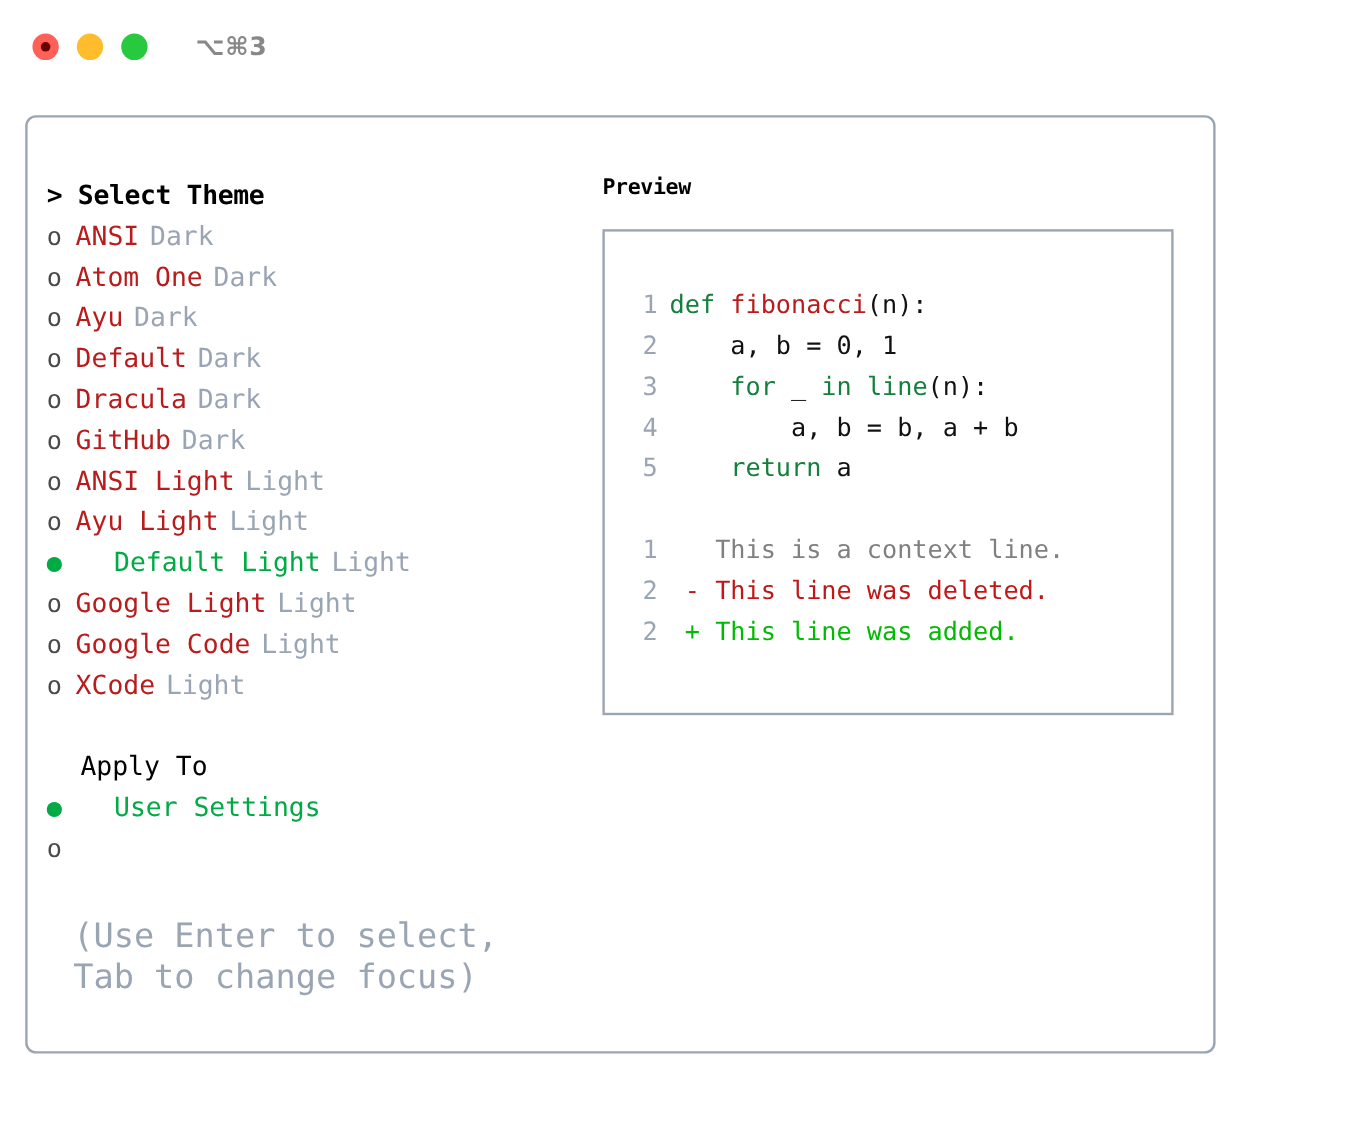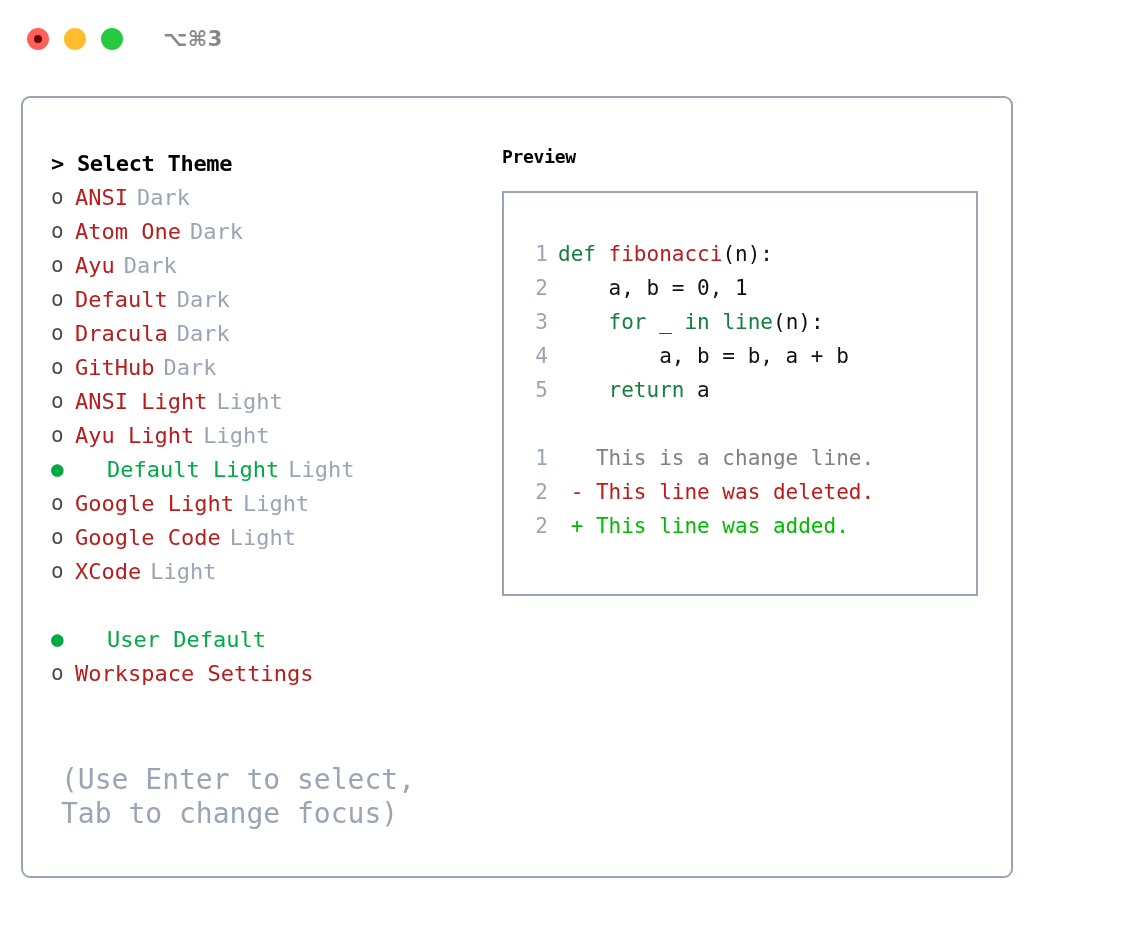--- a/index.html
+++ b/index.html
@@ -71,21 +71,21 @@
 
   .card-inner {
     position: relative;
     width: 100%;
     height: 100%;
   }
 
   
   .left-col {
     position: absolute;
-    left: 28px;
+    left: 16px;
     top: 48px;
     width: 430px;
   }
 
   .row {
     height: 34px;
     display: flex;
     align-items: center;
     font-size: 22px;
     white-space: pre;
@@ -208,41 +208,42 @@
           <div class="row"><span class="marker">o</span><span class="theme-name">ANSI Light</span><span class="theme-tag">Light</span></div>
           <div class="row"><span class="marker">o</span><span class="theme-name">Ayu Light</span><span class="theme-tag">Light</span></div>
           <div class="row"><span class="marker selected">●</span><span class="theme-name selected">Default Light</span><span class="theme-tag">Light</span></div>
           <div class="row"><span class="marker">o</span><span class="theme-name">Google Light</span><span class="theme-tag">Light</span></div>
           <div class="row"><span class="marker">o</span><span class="theme-name">Google Code</span><span class="theme-tag">Light</span></div>
           <div class="row"><span class="marker">o</span><span class="theme-name">XCode</span><span class="theme-tag">Light</span></div>
         </div>
 
       <div class="spacer-sm"></div>
 
+      <div class="row apply-label">Apply To</div>
       <div id="apply-list">
-          <div class="row"><span class="marker selected">●</span><span class="theme-name selected">User Default</span></div>
-          <div class="row"><span class="marker">o</span><span class="theme-name">Workspace Settings</span></div>
+          <div class="row"><span class="marker selected">●</span><span class="theme-name selected">User Settings</span></div>
+          <div class="row"><span class="marker">o</span></div>
         </div>
     </div>
 
     <div class="hint">(Use Enter to select, Tab to change focus)</div>
 
     <div class="right-col">
       <div class="preview-title">Preview</div>
       <div class="preview-box">
         <div id="code-block">
             <div class="code-line"><span class="lineno">1</span><span class="tok-kw">def </span><span class="tok-fn">fibonacci</span><span class="tok-plain">(n):</span></div>
             <div class="code-line"><span class="lineno">2</span><span class="tok-plain">    a, b = 0, 1</span></div>
             <div class="code-line"><span class="lineno">3</span><span class="tok-plain">    </span><span class="tok-kw">for</span><span class="tok-plain"> _ </span><span class="tok-kw">in</span><span class="tok-plain"> </span><span class="tok-kw">line</span><span class="tok-plain">(n):</span></div>
             <div class="code-line"><span class="lineno">4</span><span class="tok-plain">        a, b = b, a + b</span></div>
             <div class="code-line"><span class="lineno">5</span><span class="tok-plain">    </span><span class="tok-kw">return</span><span class="tok-plain"> a</span></div>
           </div>
         <div class="blank-line"></div>
         <div id="diff-block">
-            <div class="code-line"><span class="lineno">1</span><span class="diff-ctx">   </span><span class="diff-ctx">This is a change line.</span></div>
+            <div class="code-line"><span class="lineno">1</span><span class="diff-ctx">   </span><span class="diff-ctx">This is a context line.</span></div>
             <div class="code-line"><span class="lineno">2</span><span class="diff-del"> - </span><span class="diff-del">This line was deleted.</span></div>
             <div class="code-line"><span class="lineno">2</span><span class="diff-add"> + </span><span class="diff-add">This line was added.</span></div>
           </div>
       </div>
     </div>
 
   </div>
 </div>
 
 </body></html>

